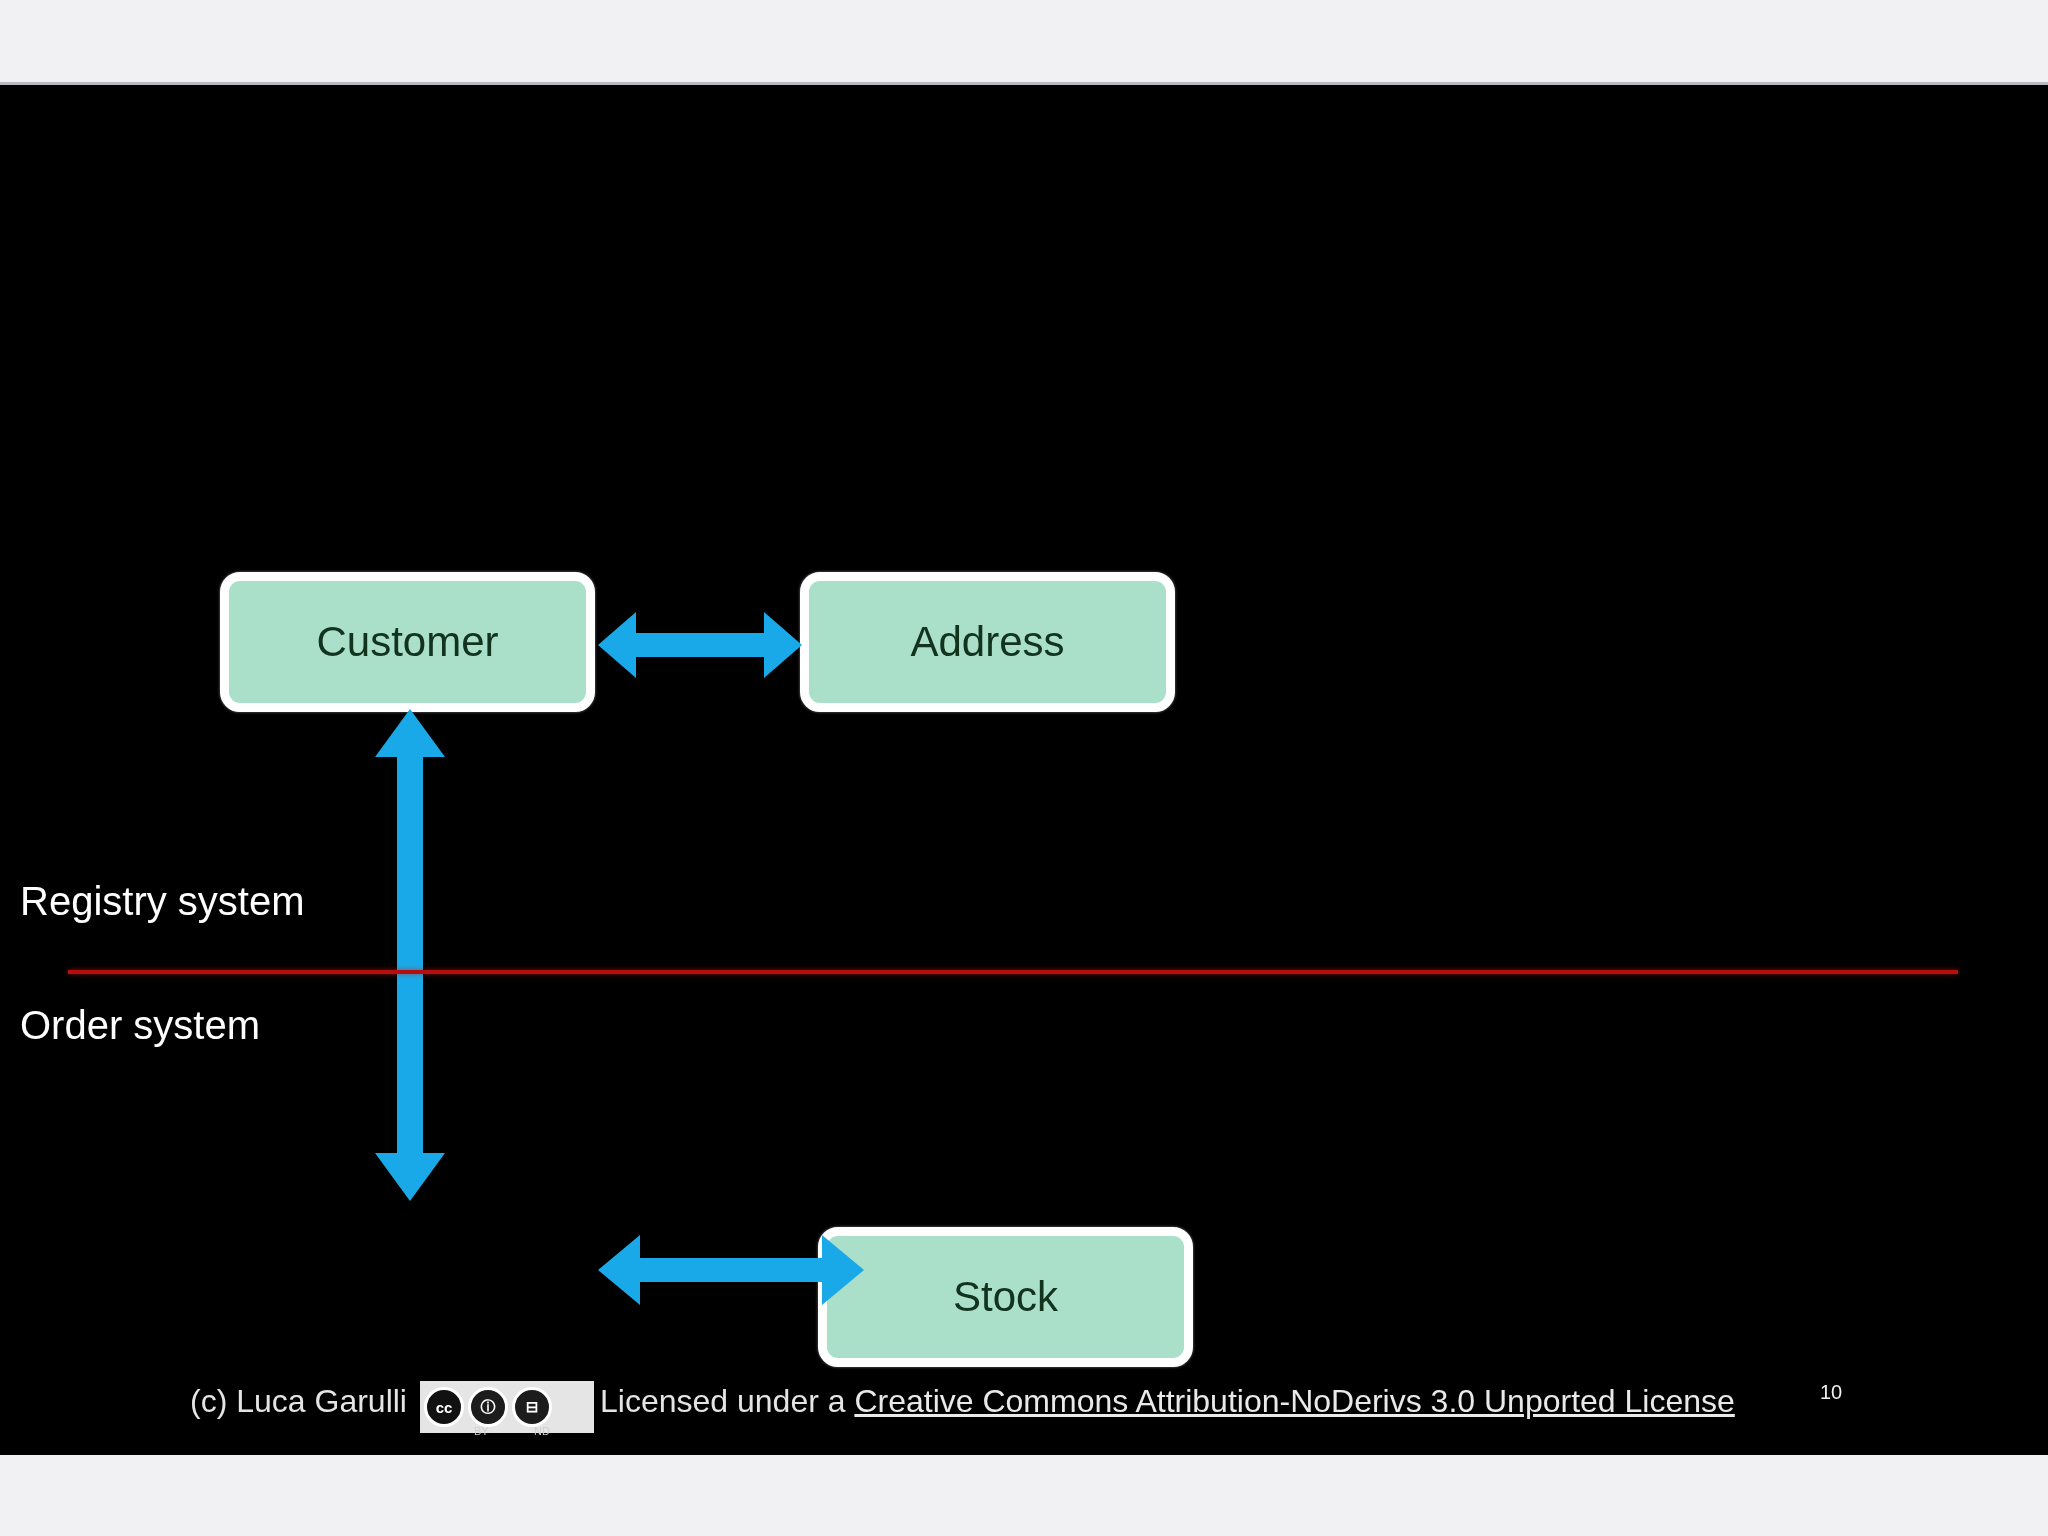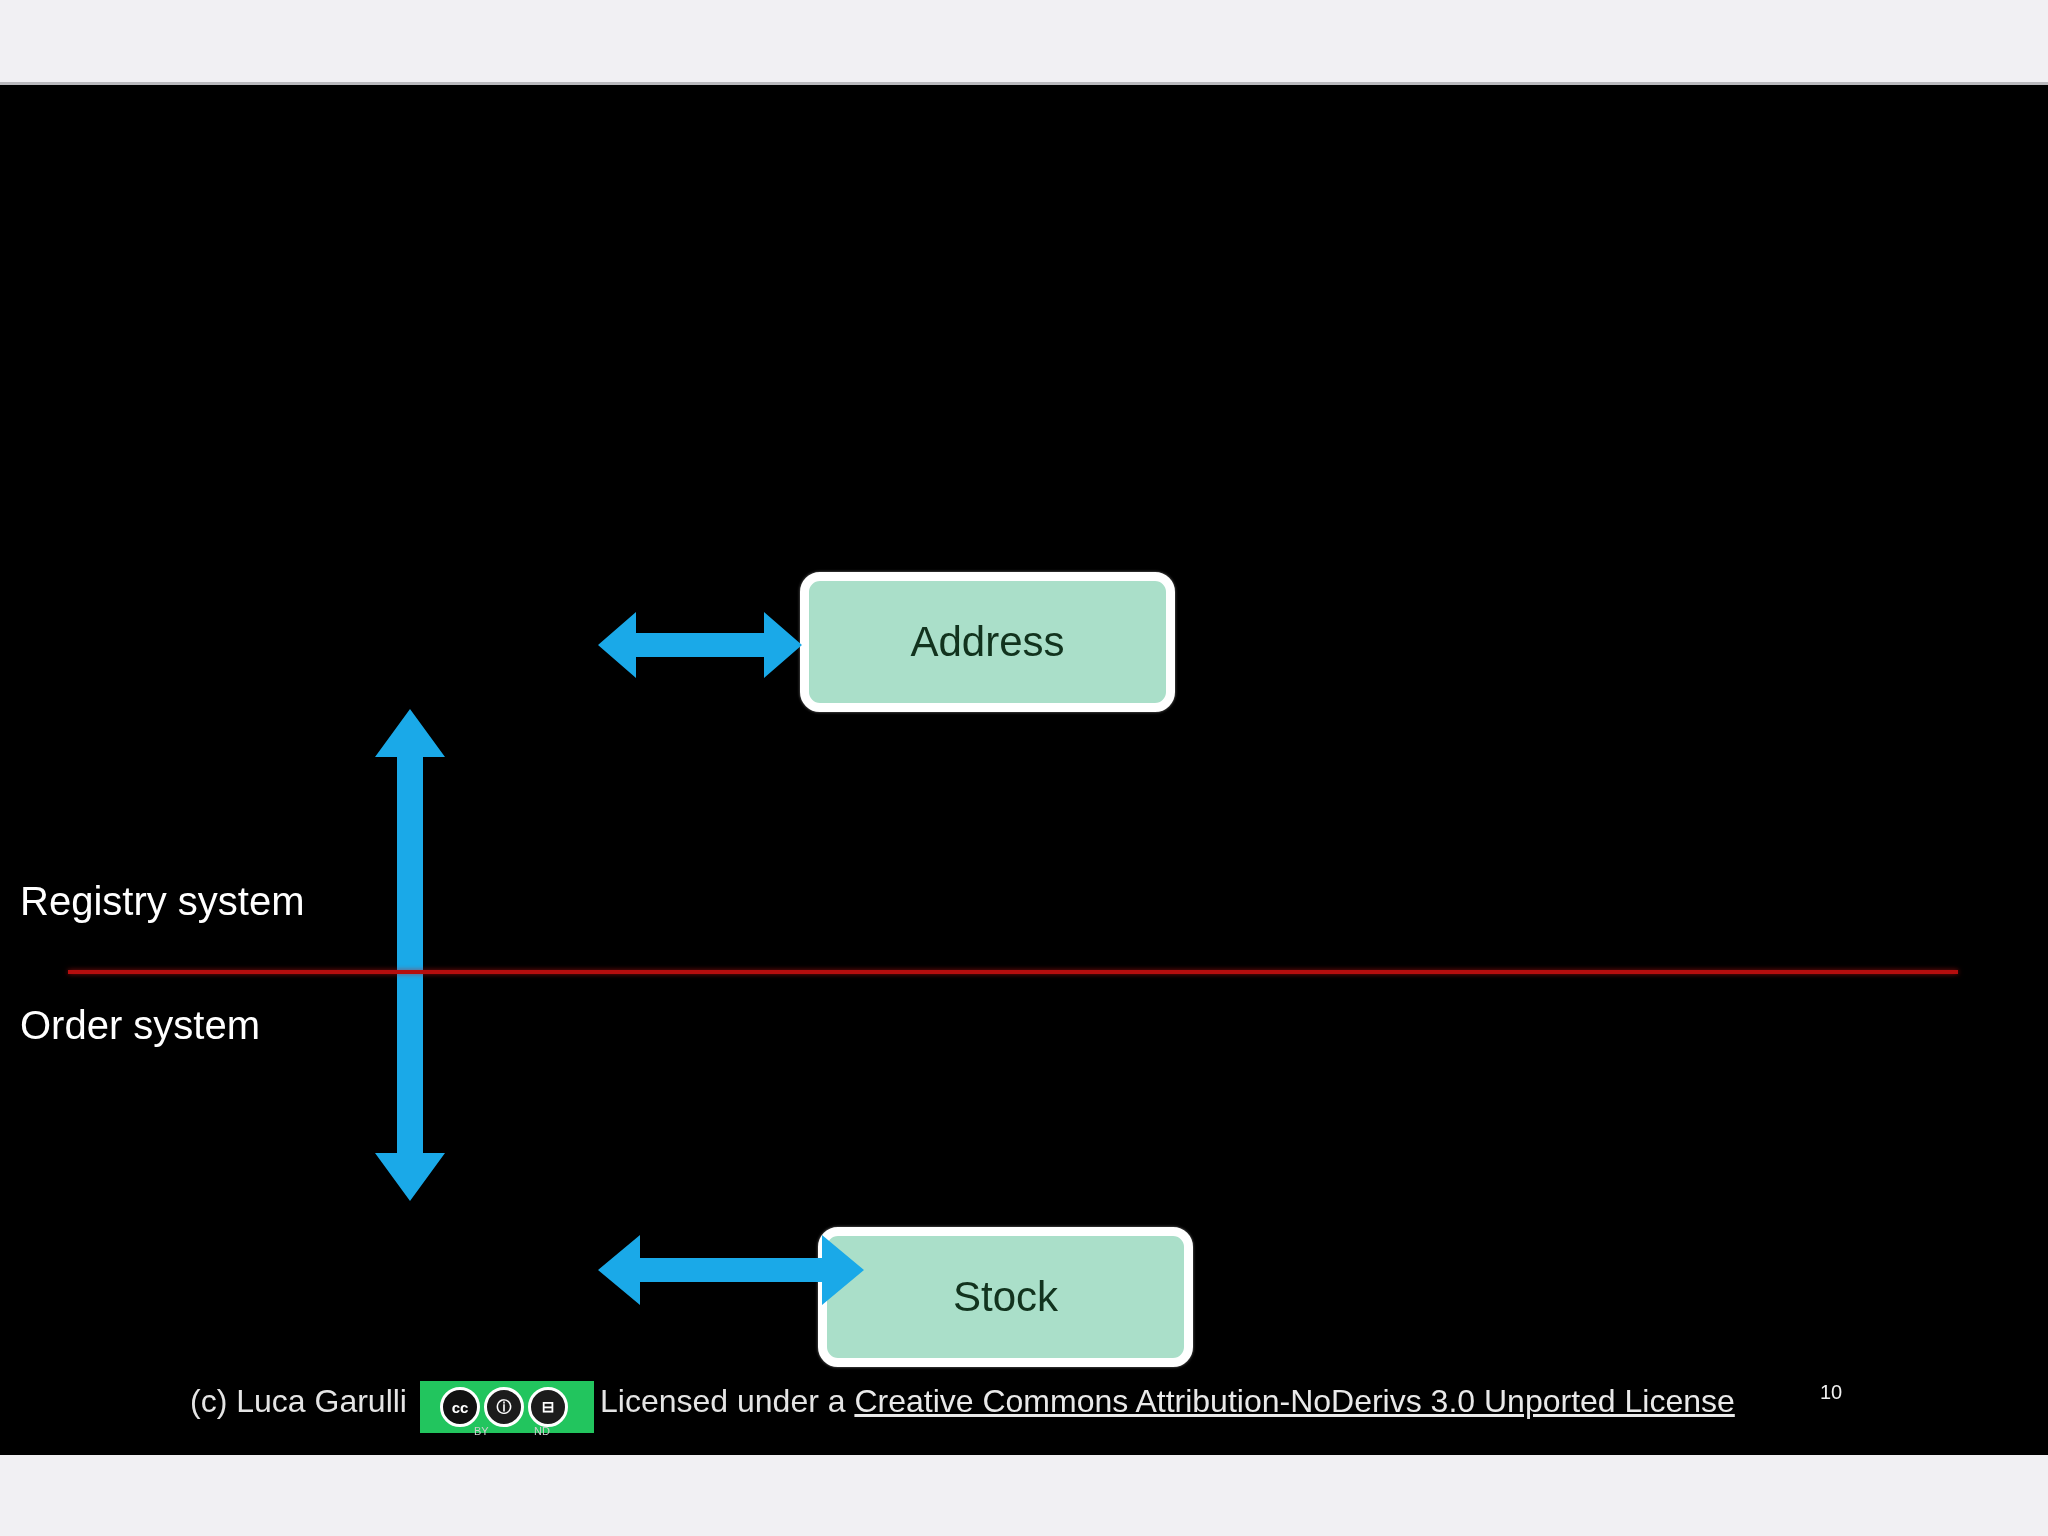--- a/index.html
+++ b/index.html
@@ -116,25 +116,25 @@
     font-size: 32px;
     white-space: nowrap;
   }
   #foot-author { position: absolute; left: 190px; top: 1298px; }
   #cc-badges {
     position: absolute;
     left: 420px;
     top: 1296px;
     width: 174px;
     height: 52px;
-    background: #22c55e;
+    background: #e5e5e5;
     display: flex;
     align-items: center;
     gap: 4px;
-    padding-left: 20px;
+    padding-left: 4px;
     box-sizing: border-box;
   }
   .cc-badge {
     width: 40px;
     height: 40px;
     border-radius: 50%;
     background: #1c1c1c;
     border: 3px solid #ffffff;
     box-sizing: border-box;
     display: flex;
@@ -175,20 +175,23 @@
 </head>
 <body>
 
 <div id="page">
 
   <div class="top-rule"></div>
 
   <div id="slide">
 
 
+    <div id="box-customer" class="ent-box">
+      <span class="ent-label">Customer</span>
+    </div>
 
     <div id="box-address" class="ent-box">
       <span class="ent-label">Address</span>
     </div>
 
 
     <div id="box-stock" class="ent-box">
       <span class="ent-label">Stock</span>
     </div>
 

